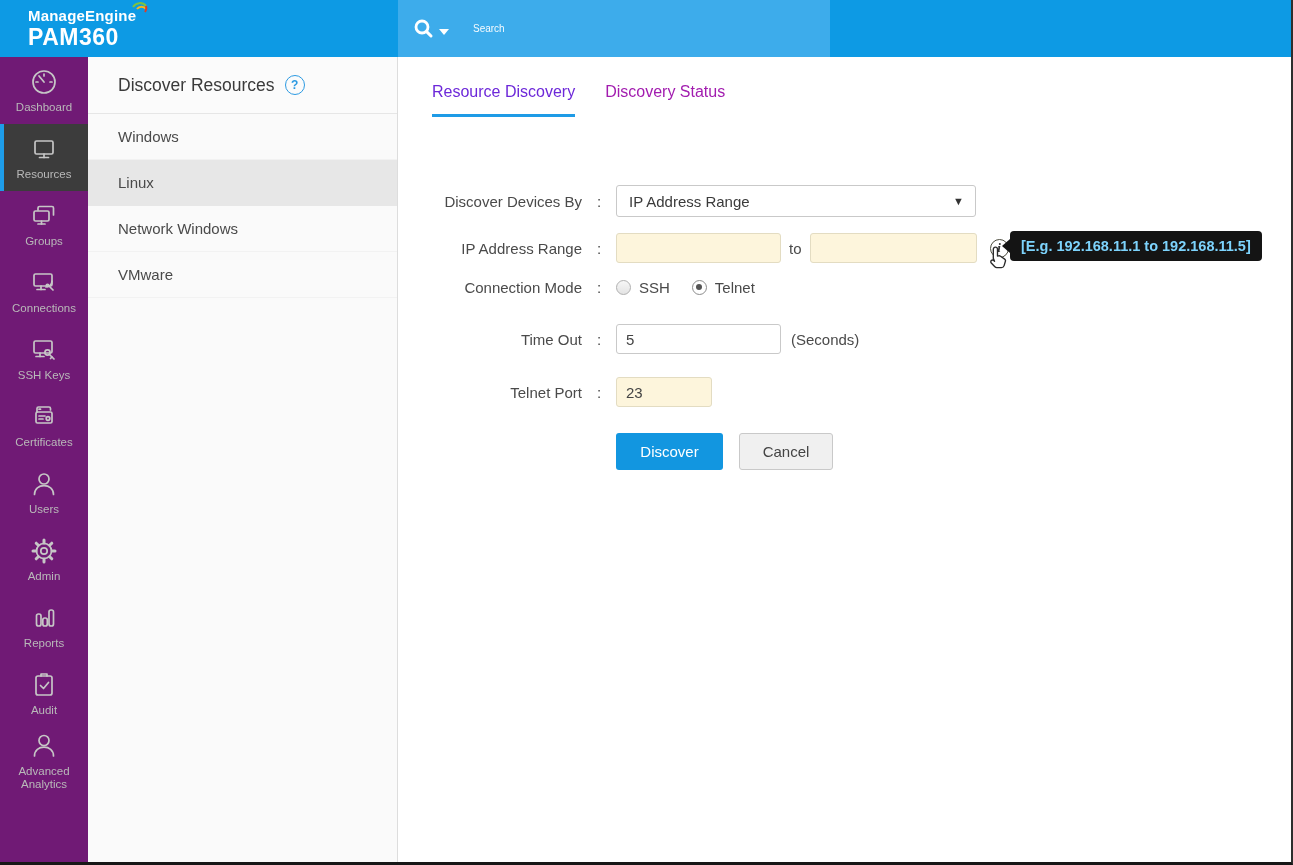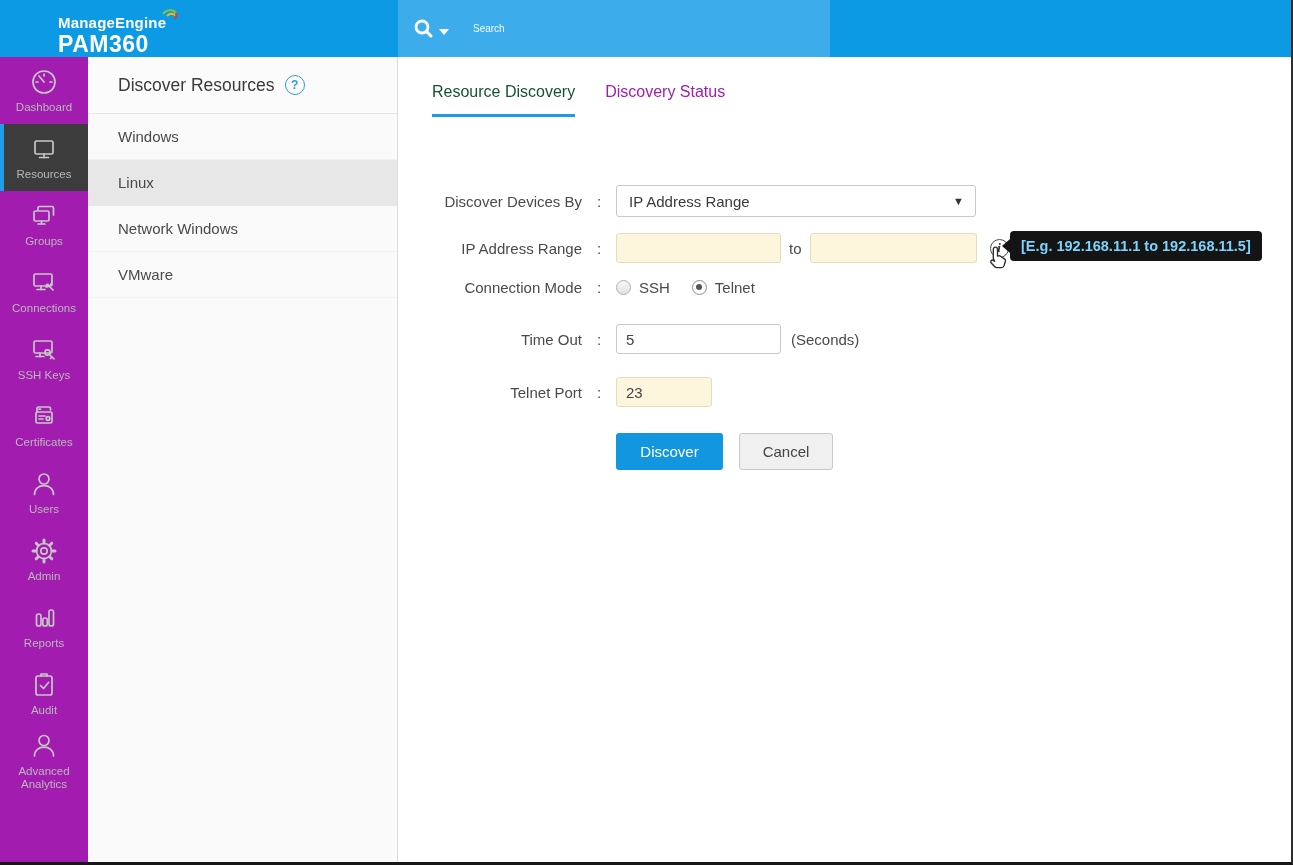--- a/index.html
+++ b/index.html
@@ -3,38 +3,38 @@
 <meta charset="utf-8">
 <style>
   * { margin:0; padding:0; box-sizing:border-box; }
   html,body { width:1293px; height:865px; overflow:hidden; background:#fff;
               font-family:"Liberation Sans", sans-serif; }
   .window { position:relative; width:1293px; height:865px; overflow:hidden;
             border-right:2px solid #2e2e2e; border-bottom:3px solid #171717; background:#fff; }
 
   
   .header { position:absolute; top:0; left:0; width:100%; height:57px; background:#0d9ae4; z-index:5; }
-  .logo { position:absolute; left:28px; top:14px; color:#fff; cursor:default;margin-left:30px; }
+  .logo { position:absolute; left:28px; top:7px; color:#fff; cursor:default; }
   .logo .brand { position:relative; font-size:15px; font-weight:bold; letter-spacing:.2px; display:inline-block; }
   .logo .brand svg { position:absolute; right:-10px; top:-7px; }
   .logo .product { font-size:23px; font-weight:bold; letter-spacing:.5px; margin-top:-1px; }
   .search-strip { position:absolute; left:398px; top:0; width:432px; height:57px; background:#3daceb;
                   display:flex; align-items:center; }
   .search-icon { display:flex; align-items:center; margin-left:14px; }
   .search-caret { width:0; height:0; border-left:5px solid transparent; border-right:5px solid transparent;
                   border-top:6px solid #fff; margin-left:3px; margin-top:6px; }
   .search-input { margin-left:24px; background:transparent; border:none; outline:none; color:#fff;
                   font-size:10px; font-family:"Liberation Sans", sans-serif; width:330px; }
   .search-input::placeholder { color:#fff; opacity:.95; }
 
   
   .layout { position:absolute; top:57px; left:0; right:0; bottom:0; display:flex; }
 
   
-  .nav { width:88px; background:#a21caf; flex:none; display:flex; flex-direction:column; overflow:hidden; }
+  .nav { width:88px; background:#701a75; flex:none; display:flex; flex-direction:column; overflow:hidden; }
   .nav-item { height:67px; flex:none; display:flex; flex-direction:column; align-items:center;
               justify-content:center; cursor:pointer; border-left:4px solid transparent; padding-right:4px; }
   .nav-item.active { background:#3c3c3c; border-left-color:#1e9de9; }
   .nav-item .icon { height:32px; display:flex; align-items:center; justify-content:center; }
   .nav-item .icon svg { stroke:#c6c6c6; fill:none; stroke-width:1.7; stroke-linecap:round; stroke-linejoin:round; }
   .nav-label { margin-top:3px; font-size:11.5px; color:#b9b9b9; text-align:center; line-height:1.15; max-width:78px; }
 
   
   .subbar { width:310px; background:#fafafa; border-right:1px solid #ddd; flex:none; }
   .subbar-header { height:57px; display:flex; align-items:center; padding-left:30px;
@@ -45,21 +45,21 @@
                margin-left:10px; cursor:pointer; }
   .help-icon::after { content:"?"; }
   .sub-item { height:46px; display:flex; align-items:center; padding-left:30px; font-size:15px;
               color:#4a4a4a; cursor:pointer; border-bottom:1px solid #f2f2f2; }
   .sub-item.active { background:#e7e7e7; border-bottom-color:#e7e7e7; }
 
   
   .main { flex:1; background:#fff; padding-left:34px; overflow:hidden; }
   .tabs { display:flex; gap:30px; padding-top:26px; }
   .tab { font-size:16px; color:#a21caf; padding-bottom:13px; border-bottom:3px solid transparent; cursor:pointer; }
-  .tab.active { color:#14532d; border-bottom-color:#1e9be6; }
+  .tab.active { color:#6d28d9; border-bottom-color:#1e9be6; }
 
   .form { margin-top:68px; }
   .form-row { display:flex; align-items:center; }
   .f-label { width:150px; text-align:right; font-size:15px; color:#4a4a4a; flex:none; }
   .f-colon { width:34px; text-align:center; font-size:15px; color:#4a4a4a; flex:none; }
   .f-control { display:flex; align-items:center; position:relative; }
 
   .select-wrap { position:relative; width:360px; height:32px; }
   .select-box { width:100%; height:100%; background:#fff; border:1px solid #c9c9c9; border-radius:3px;
                 display:flex; align-items:center; padding-left:12px; font-size:15px; color:#3a3a3a; cursor:pointer; }

